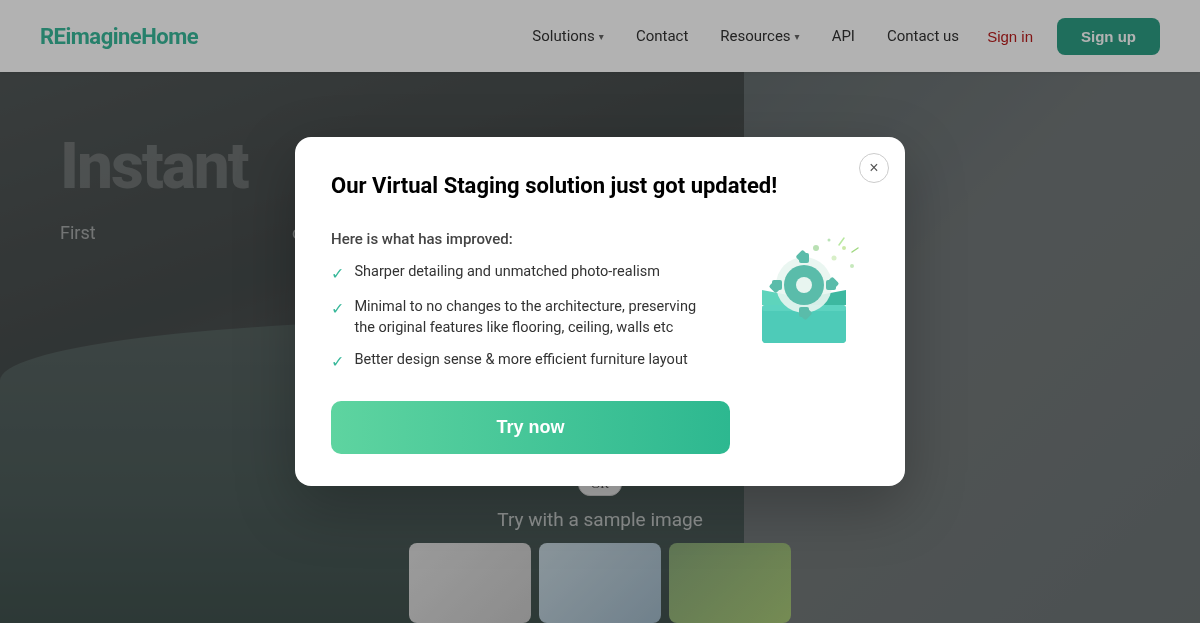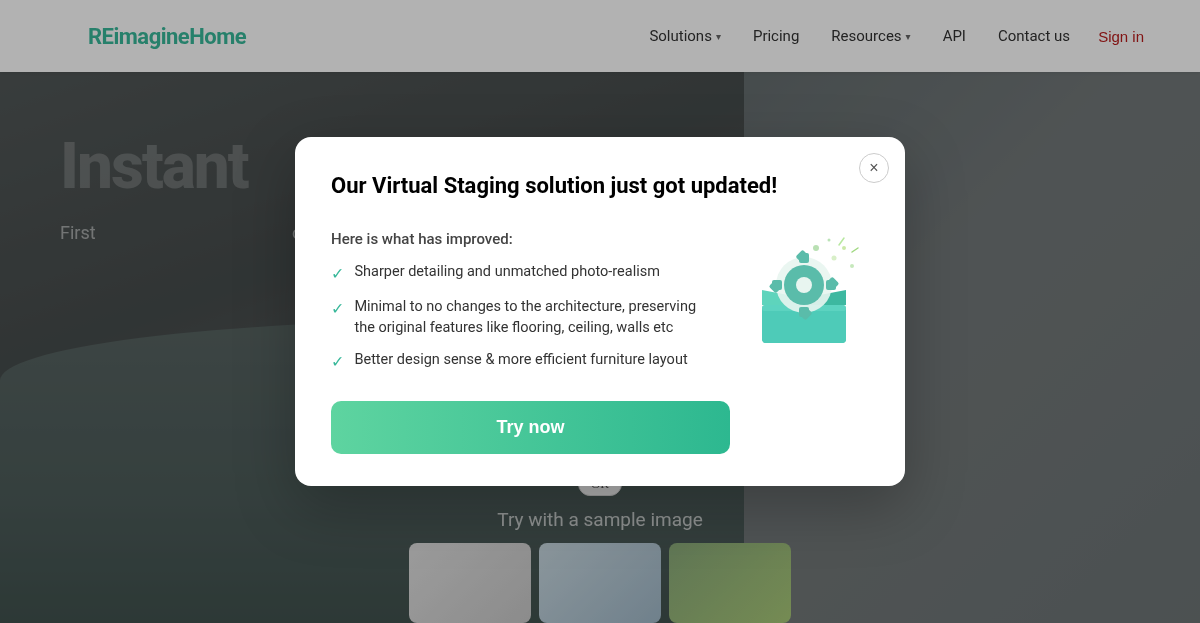--- a/index.html
+++ b/index.html
@@ -15,21 +15,20 @@
       padding: 0 40px;
       height: 72px;
       box-shadow: 0 1px 3px rgba(0,0,0,0.08);
     }
     .logo {
       font-size: 22px;
       font-weight: 700;
       color: #111;
       letter-spacing: -0.5px;
       margin-right: auto;
-      margin-left: 48px;
     }
     .logo span { color: #38b89a; }
     .nav-links {
       display: flex;
       align-items: center;
       gap: 8px;
       list-style: none;
       text-align: center;
     }
     .nav-links li a {
@@ -275,41 +274,42 @@
   </div>
   <ul class="nav-links">
     <li>
       <a href="#">
         <span>Solutions</span>
         <span class="nav-chevron">▾</span>
       </a>
     </li>
     <li>
       <a href="#">
-        <span>Pricing</span>
+        <span>Contact</span>
       </a>
     </li>
     <li>
       <a href="#">
         <span>Resources</span>
         <span class="nav-chevron">▾</span>
       </a>
     </li>
     <li>
       <a href="#">
         <span>API</span>
       </a>
     </li>
     <li>
       <a href="#">
         <span>Contact us</span>
       </a>
     </li>
   </ul>
   <button class="btn-signin">Sign in</button>
+  <button class="btn-signup">Sign up</button>
 </nav>
 
 <div class="hero-bg">
   <div class="hero-bg-img"></div>
   <div class="hero-bg-overlay"></div>
 </div>
 
 <div class="hero-text">
   <div class="hero-headline">
     Instant&nbsp;&nbsp;&nbsp;&nbsp;&nbsp;&nbsp;&nbsp;&nbsp;&nbsp;&nbsp;&nbsp;&nbsp;&nbsp;&nbsp;nd More

